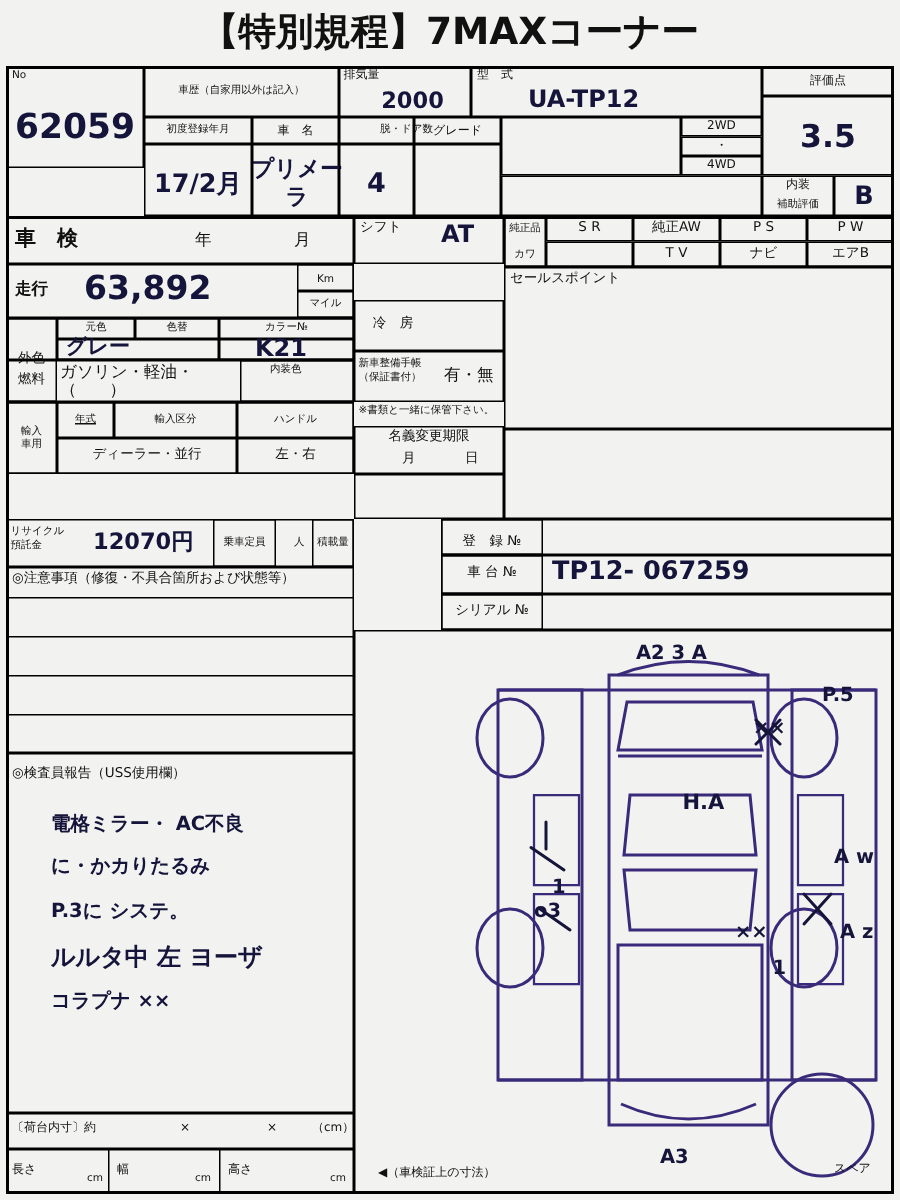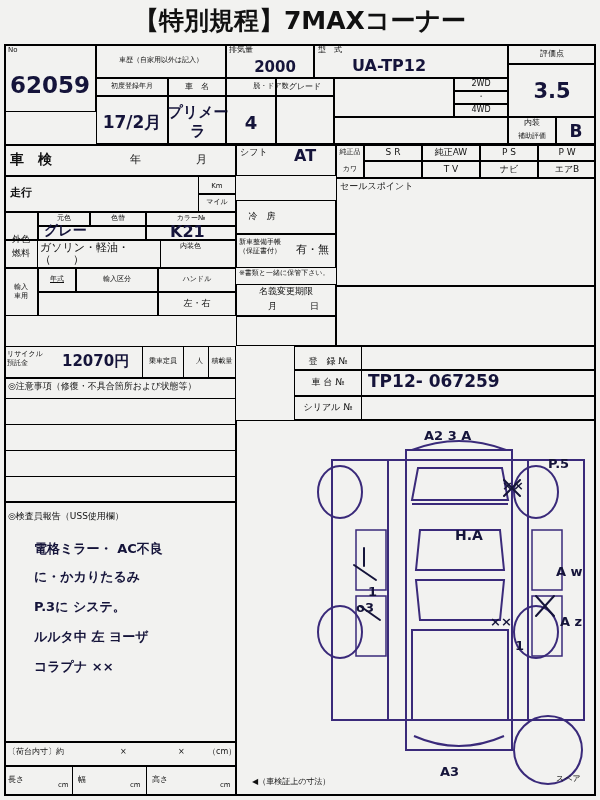--- a/index.html
+++ b/index.html
@@ -105,20 +105,21 @@
 
   <div class="bx" style="left:4px;top:144px;width:592px;height:0;border-width:0;border-top:2px solid #000;"></div>
 
   <div class="bx" style="left:4px;top:144px;width:232px;height:32px;"></div>
   <div class="lbl big" style="left:10px;top:152px;font-weight:bold;">車　検</div>
   <div class="lbl md" style="left:130px;top:154px;">年</div>
   <div class="lbl md" style="left:196px;top:154px;">月</div>
 
   <div class="bx" style="left:4px;top:176px;width:232px;height:36px;"></div>
   <div class="lbl md" style="left:10px;top:187px;font-weight:bold;">走行</div>
+  <div class="hw" style="left:56px;top:180px;font-size:22px;">63,892</div>
   <div class="bx" style="left:198px;top:176px;width:38px;height:18px;"></div>
   <div class="lbl tiny ctr" style="left:198px;top:176px;width:38px;height:22px;">Km</div>
   <div class="bx" style="left:198px;top:194px;width:38px;height:18px;"></div>
   <div class="lbl tiny ctr" style="left:198px;top:194px;width:38px;height:18px;">マイル</div>
 
   <div class="bx" style="left:4px;top:212px;width:232px;height:28px;"></div>
   <div class="bx" style="left:4px;top:212px;width:34px;height:56px;"></div>
   <div class="lbl sm ctr" style="left:4px;top:212px;width:34px;height:56px;">外色</div>
   <div class="bx" style="left:38px;top:212px;width:52px;height:14px;"></div>
   <div class="lbl tiny ctr" style="left:38px;top:212px;width:52px;height:14px;">元色</div>
@@ -142,20 +143,21 @@
   <div class="bx" style="left:4px;top:268px;width:34px;height:48px;"></div>
   <div class="lbl tiny ctr" style="left:4px;top:268px;width:34px;height:48px;white-space:pre-line;line-height:1.3;">輸入
 車用</div>
   <div class="bx" style="left:38px;top:268px;width:38px;height:24px;"></div>
   <div class="lbl tiny ctr" style="left:38px;top:268px;width:38px;height:24px;text-decoration:underline;">年式</div>
   <div class="bx" style="left:76px;top:268px;width:82px;height:24px;"></div>
   <div class="lbl tiny ctr" style="left:76px;top:268px;width:82px;height:24px;">輸入区分</div>
   <div class="bx" style="left:158px;top:268px;width:78px;height:24px;"></div>
   <div class="lbl tiny ctr" style="left:158px;top:268px;width:78px;height:24px;">ハンドル</div>
   <div class="bx" style="left:38px;top:292px;width:120px;height:24px;"></div>
+  <div class="lbl sm ctr" style="left:38px;top:292px;width:120px;height:24px;">ディーラー・並行</div>
   <div class="bx" style="left:158px;top:292px;width:78px;height:24px;"></div>
   <div class="lbl sm ctr" style="left:158px;top:292px;width:78px;height:24px;">左・右</div>
 
   <div class="bx" style="left:4px;top:346px;width:232px;height:32px;"></div>
   <div class="lbl tiny" style="left:7px;top:350px;white-space:pre-line;line-height:1.25;">リサイクル
 預託金</div>
   <div class="hw" style="left:62px;top:352px;font-size:15px;">12070円</div>
   <div class="bx" style="left:142px;top:346px;width:42px;height:32px;"></div>
   <div class="lbl tiny ctr" style="left:142px;top:346px;width:42px;height:32px;">乗車定員</div>
   <div class="lbl tiny" style="left:196px;top:358px;">人</div>
@@ -167,21 +169,21 @@
   <div class="bx" style="left:4px;top:398px;width:232px;height:0;border:none;border-top:1px solid #000;"></div>
   <div class="bx" style="left:4px;top:424px;width:232px;height:0;border:none;border-top:1px solid #000;"></div>
   <div class="bx" style="left:4px;top:450px;width:232px;height:0;border:none;border-top:1px solid #000;"></div>
   <div class="bx" style="left:4px;top:476px;width:232px;height:0;border:none;border-top:1px solid #000;"></div>
 
   <div class="bx" style="left:4px;top:502px;width:232px;height:240px;"></div>
   <div class="lbl sm" style="left:8px;top:512px;">◎検査員報告（USS使用欄）</div>
   <div class="hw" style="left:34px;top:540px;font-size:13px;">電格ミラー・ AC不良</div>
   <div class="hw" style="left:34px;top:568px;font-size:13px;">に・かカりたるみ</div>
   <div class="hw" style="left:34px;top:598px;font-size:13px;">P.3に システ。</div>
-  <div class="hw" style="left:34px;top:628px;font-size:13px;">ルルタ中 左 ヨーザ</div>
+  <div class="hw" style="left:34px;top:628px;font-size:16px;">ルルタ中 左 ヨーザ</div>
   <div class="hw" style="left:34px;top:658px;font-size:13px;">コラプナ ××</div>
 
   <div class="bx" style="left:4px;top:742px;width:232px;height:24px;"></div>
   <div class="lbl mini" style="left:8px;top:748px;">〔荷台内寸〕約</div>
   <div class="lbl mini" style="left:120px;top:748px;">×</div>
   <div class="lbl mini" style="left:178px;top:748px;">×</div>
   <div class="lbl mini" style="left:208px;top:748px;">（cm）</div>
 
   <div class="bx" style="left:4px;top:766px;width:232px;height:30px;"></div>
   <div class="lbl mini" style="left:8px;top:776px;">長さ</div>

